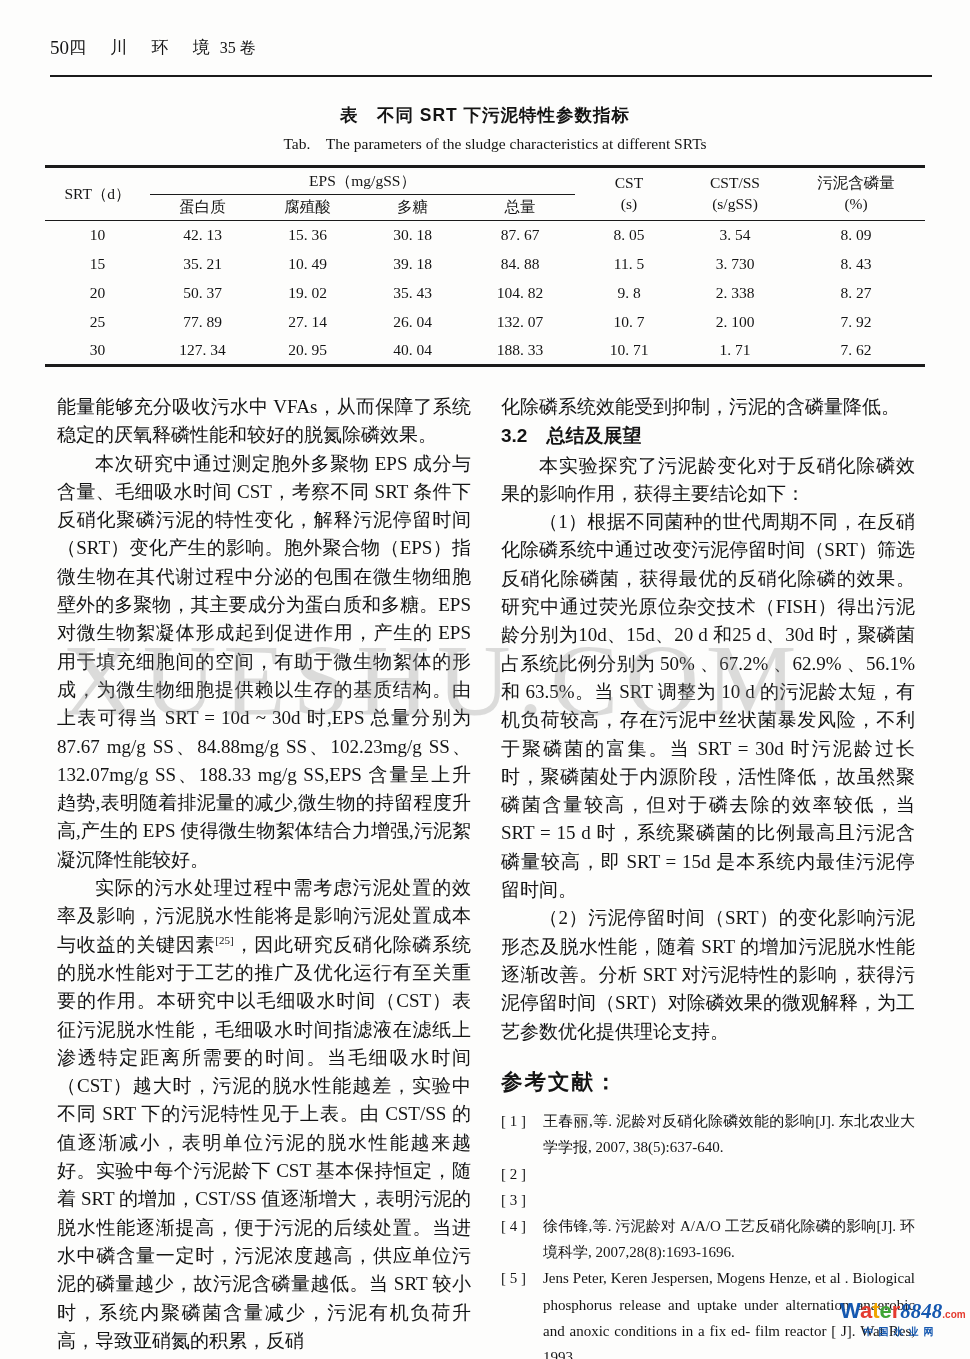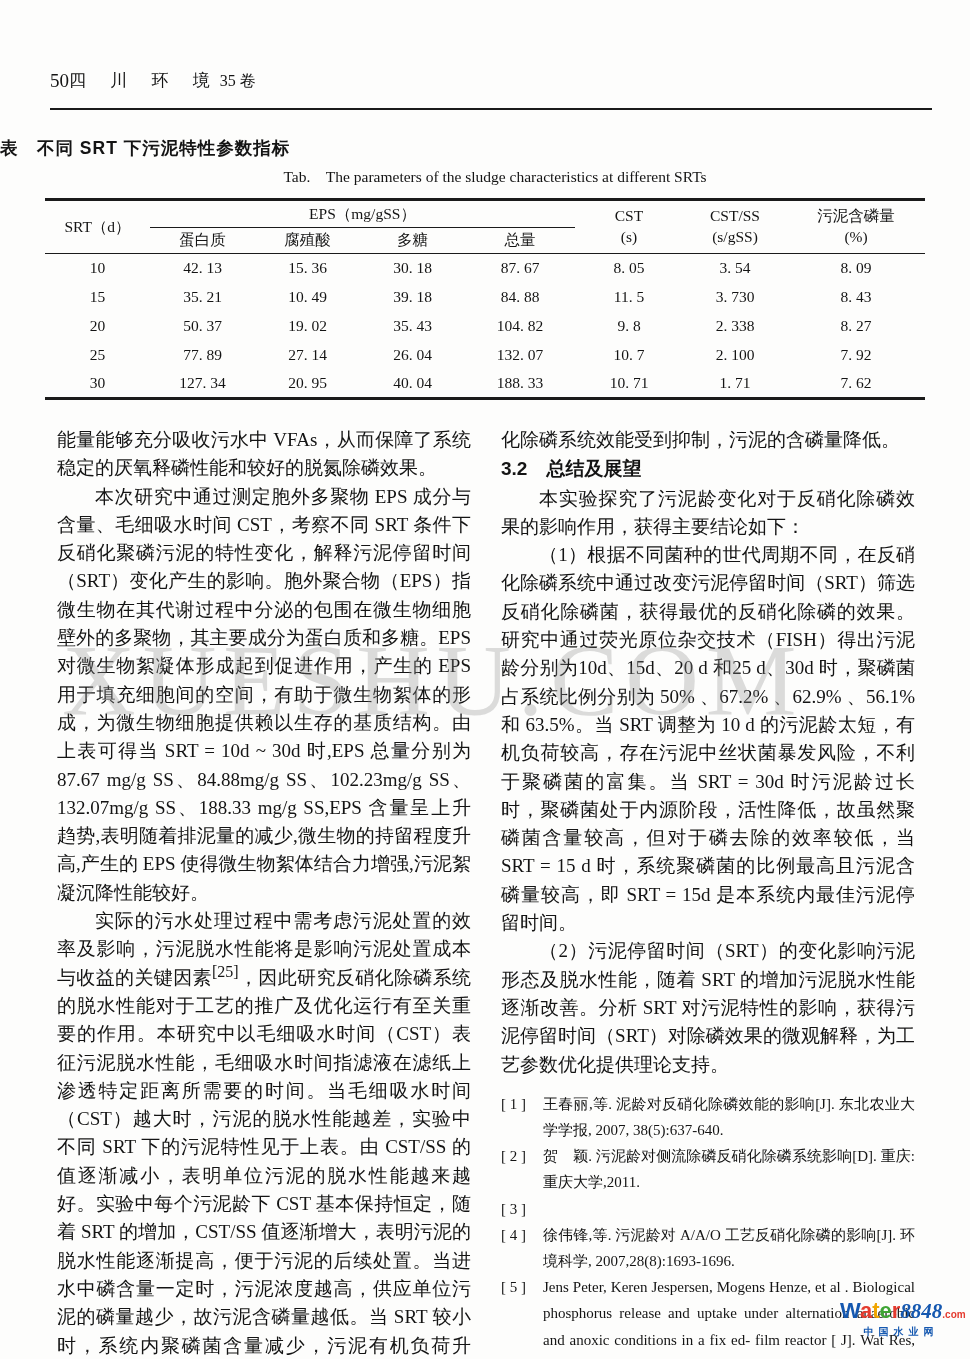--- a/index.html
+++ b/index.html
@@ -14,25 +14,25 @@
     overflow:hidden;
   }
   
   .running-head {
     display:flex; justify-content:flex-start; align-items:flex-end;
     margin:36px 38px 0 50px;
     padding-bottom:16px;
     border-bottom:2.5px solid #1b1b1b;
     font-size:18px;
   }
-  .running-head .journal { letter-spacing:10px; font-size:17px;margin-top:33px; }
+  .running-head .journal { letter-spacing:10px; font-size:17px; }
   .running-head .pageno { font-size:19px; }
   .running-head .vol { font-size:16px; }
   
-  .tbl-title-cn { margin-top:26px; font-size:17.5px; font-weight:bold; letter-spacing:1px;
+  .tbl-title-cn { text-align:center; margin-top:26px; font-size:17.5px; font-weight:bold; letter-spacing:1px;
     font-family:"Liberation Sans","DejaVu Sans",sans-serif; }
   .tbl-title-en { text-align:center; margin-top:7px; font-size:15.5px;padding-left:20px; }
   table.paper-table {
     width:880px; margin:10px auto 0 auto;
     border-collapse:collapse;
     border-top:3.5px solid #1b1b1b;
     border-bottom:3px solid #1b1b1b;
     font-size:15.5px;
   }
   table.paper-table thead { border-bottom:1.8px solid #1b1b1b; }
@@ -48,21 +48,21 @@
   
   .columns {
     position:relative;
     display:flex; gap:30px;
     margin:26px 55px 0 57px;
     z-index:1;
   }
   .col { flex:1; min-width:0; font-size:19px; line-height:28.3px; text-align:justify; }
   .col p { text-indent:2em; }
   .col p.cont { text-indent:0; }
-  sup.ref-sup { font-size:16px; vertical-align:super; line-height:0; }
+  sup.ref-sup { font-size:11px; vertical-align:super; line-height:0; }
   .section-heading {
     font-weight:bold; font-size:19px;
     font-family:"Liberation Sans","DejaVu Sans",sans-serif;
     margin:1px 0 1px 0;
   }
   
   .refs-heading {
     font-weight:bold; font-size:21.5px; letter-spacing:2px;
     font-family:"Liberation Sans","DejaVu Sans",sans-serif;
     margin-top:22px;
@@ -205,28 +205,28 @@
       <p><span>实际的污水处理过程中需考虑污泥处置的效率及影响，污泥脱水性能将是影响污泥处置成本与收益的关键因素</span><sup class="ref-sup">[25]</sup><span>，因此研究反硝化除磷系统的脱水性能对于工艺的推广及优化运行有至关重要的作用。本研究中以毛细吸水时间（CST）表征污泥脱水性能，毛细吸水时间指滤液在滤纸上渗透特定距离所需要的时间。当毛细吸水时间（CST）越大时，污泥的脱水性能越差，实验中不同 SRT 下的污泥特性见于上表。由 CST/SS 的值逐渐减小，表明单位污泥的脱水性能越来越好。实验中每个污泥龄下 CST 基本保持恒定，随着 SRT 的增加，CST/SS 值逐渐增大，表明污泥的脱水性能逐渐提高，便于污泥的后续处置。当进水中磷含量一定时，污泥浓度越高，供应单位污泥的磷量越少，故污泥含磷量越低。当 SRT 较小时，系统内聚磷菌含量减少，污泥有机负荷升高，导致亚硝氮的积累，反硝</span></p>
     </div>
 
     <div class="col">
       <p class="cont">化除磷系统效能受到抑制，污泥的含磷量降低。</p>
       <div class="section-heading">3.2　总结及展望</div>
       <p>本实验探究了污泥龄变化对于反硝化除磷效果的影响作用，获得主要结论如下：</p>
       <p>（1）根据不同菌种的世代周期不同，在反硝化除磷系统中通过改变污泥停留时间（SRT）筛选反硝化除磷菌，获得最优的反硝化除磷的效果。研究中通过荧光原位杂交技术（FISH）得出污泥龄分别为10d、15d、20 d 和25 d、30d 时，聚磷菌占系统比例分别为 50% 、67.2% 、62.9% 、56.1% 和 63.5%。当 SRT 调整为 10 d 的污泥龄太短，有机负荷较高，存在污泥中丝状菌暴发风险，不利于聚磷菌的富集。当 SRT = 30d 时污泥龄过长时，聚磷菌处于内源阶段，活性降低，故虽然聚磷菌含量较高，但对于磷去除的效率较低，当 SRT = 15 d 时，系统聚磷菌的比例最高且污泥含磷量较高，即 SRT = 15d 是本系统内最佳污泥停留时间。</p>
       <p>（2）污泥停留时间（SRT）的变化影响污泥形态及脱水性能，随着 SRT 的增加污泥脱水性能逐渐改善。分析 SRT 对污泥特性的影响，获得污泥停留时间（SRT）对除磷效果的微观解释，为工艺参数优化提供理论支持。</p>
 
+      <div class="refs-heading">参考文献：</div>
       <div class="refs-list">
         <div class="ref-item">
           <span class="ref-label">[ 1 ]</span>
           <span class="ref-text">王春丽,等. 泥龄对反硝化除磷效能的影响[J]. 东北农业大学学报, 2007, 38(5):637-640.</span>
         </div>
         <div class="ref-item">
           <span class="ref-label">[ 2 ]</span>
-          <span class="ref-text">贺　颖. 污泥龄对侧流除磷反硝化除磷系统影响[D]. 重庆:重庆大学,2011.</span>
         </div>
         <div class="ref-item">
           <span class="ref-label">[ 3 ]</span>
         </div>
         <div class="ref-item">
           <span class="ref-label">[ 4 ]</span>
           <span class="ref-text">徐伟锋,等. 污泥龄对 A/A/O 工艺反硝化除磷的影响[J]. 环境科学, 2007,28(8):1693-1696.</span>
         </div>
         <div class="ref-item">
           <span class="ref-label">[ 5 ]</span>

